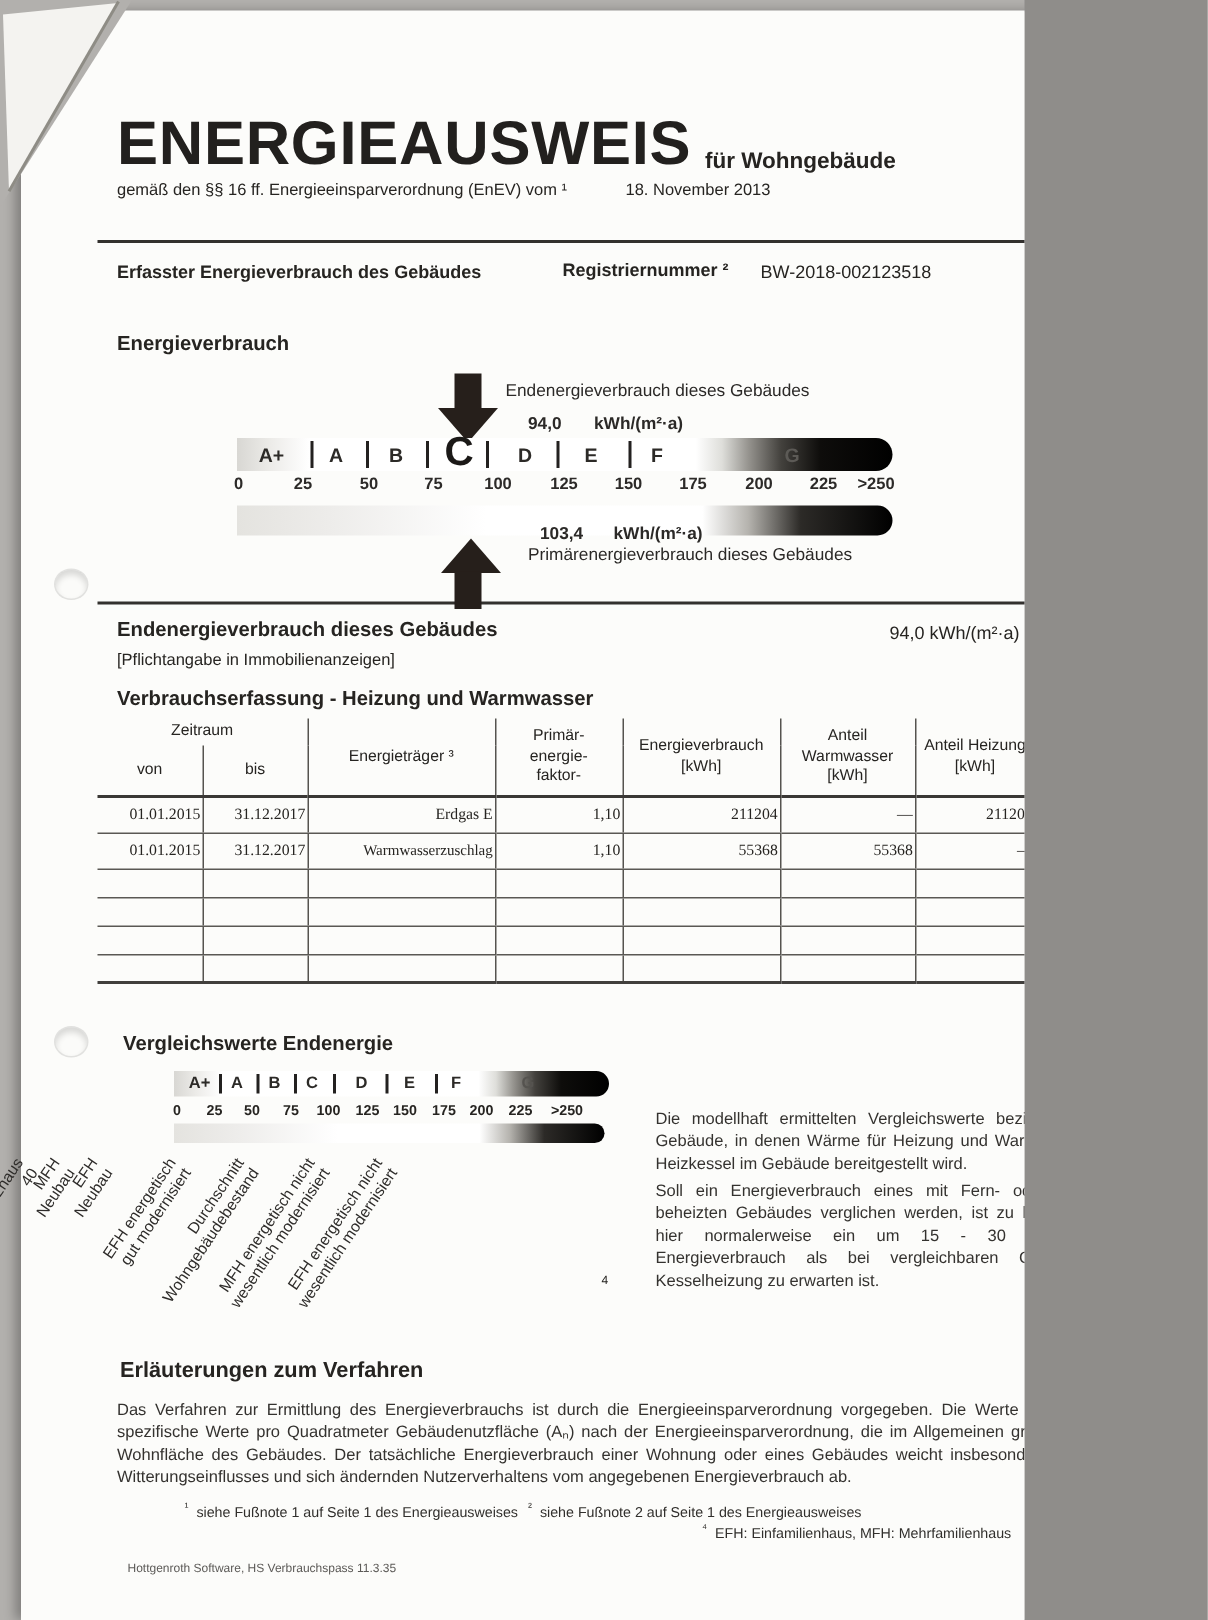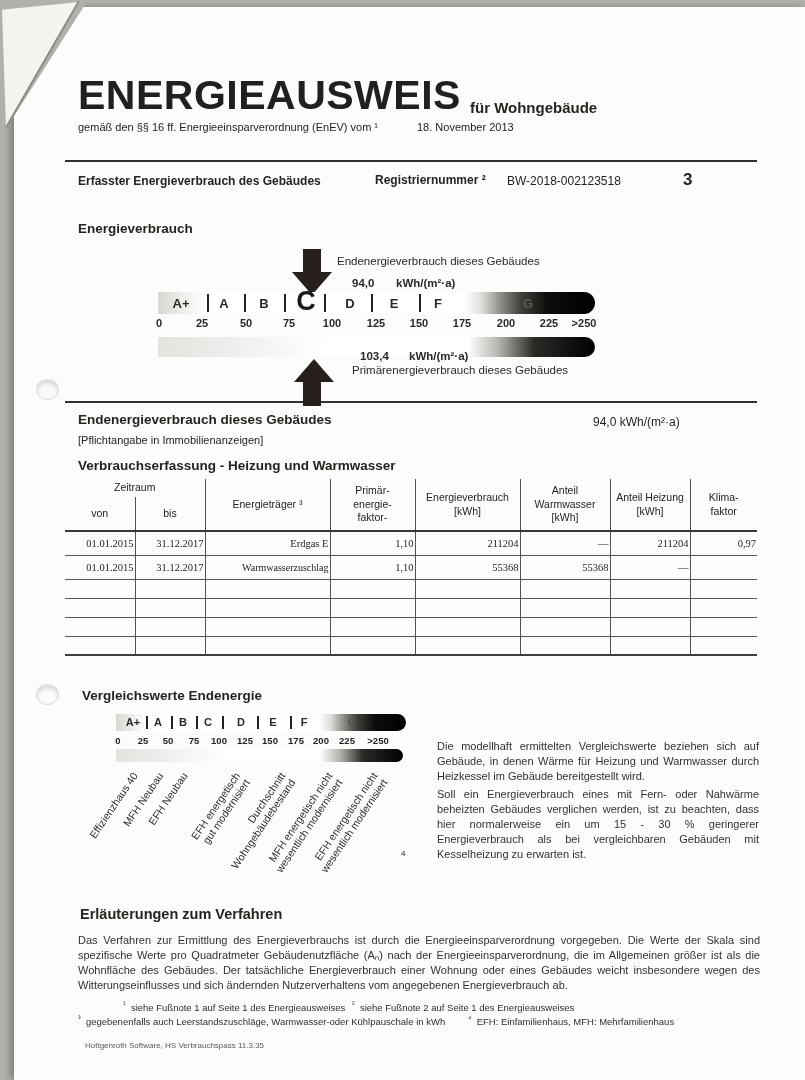--- a/index.html
+++ b/index.html
@@ -1,18 +1,18 @@
 <!DOCTYPE html>
 <html><head>
 <meta charset="utf-8">
 <style>
   * { margin:0; padding:0; box-sizing:border-box; }
   html,body { background:#8f8d8a; }
   body { font-family:"Liberation Sans", sans-serif; color:#26242​1; }
-  .photo { position:relative; width:805px; height:1080px; background:#b2b0ad; overflow:hidden; }
+  .photo { position:relative; width:683px; height:1080px; background:#b2b0ad; overflow:hidden; }
   .paper { position:absolute; left:14px; top:7px; width:791px; height:1073px;
            background:#fcfcfa; box-shadow:-4px 0 7px rgba(0,0,0,.28); z-index:1; }
   .content { position:absolute; inset:0; z-index:2; color:#262421; }
   .abs { position:absolute; }
   .ctr { transform:translateX(-50%); }
   .pre { white-space:pre-line; }
 
   
   .corner-bg { position:absolute; left:0; top:0; width:88px; height:138px; z-index:3;
                background:#b2b0ad; clip-path:polygon(0 0,100% 0,0 100%); }
@@ -299,24 +299,20 @@
     <div class="abs just" style="left:78px; top:933px; width:682px;">Das Verfahren zur Ermittlung des Energieverbrauchs ist durch die Energieeinsparverordnung vorgegeben. Die Werte der Skala sind spezifische Werte pro Quadratmeter Gebäudenutzfläche (Aₙ) nach der Energieeinsparverordnung, die im Allgemeinen größer ist als die Wohnfläche des Gebäudes. Der tatsächliche Energieverbrauch einer Wohnung oder eines Gebäudes weicht insbesondere wegen des Witterungseinflusses und sich ändernden Nutzerverhaltens vom angegebenen Energieverbrauch ab.</div>
 
     <div class="abs fnote" style="left:78px; top:1000px;margin-left:45px;">
       <sup>¹</sup>&nbsp;
       <span>siehe Fußnote 1 auf Seite 1 des Energieausweises</span>
     </div>
     <div class="abs fnote" style="left:352px; top:1000px;">
       <sup>²</sup>&nbsp;
       <span>siehe Fußnote 2 auf Seite 1 des Energieausweises</span>
     </div>
-    <div class="abs fnote" style="left:78px; top:1014px;">
-      <sup>³</sup>&nbsp;
-      <span>gegebenenfalls auch Leerstandszuschläge, Warmwasser-oder Kühlpauschale in kWh</span>
-    </div>
     <div class="abs fnote" style="left:468px; top:1014px;">
       <sup>⁴</sup>&nbsp;
       <span>EFH: Einfamilienhaus, MFH: Mehrfamilienhaus</span>
     </div>
 
     <div class="abs footer" style="left:85px; top:1041px;">Hottgenroth Software, HS Verbrauchspass 11.3.35</div>
   </div>
 
   <div class="corner-bg"></div>
   <div class="corner-flap"></div>

